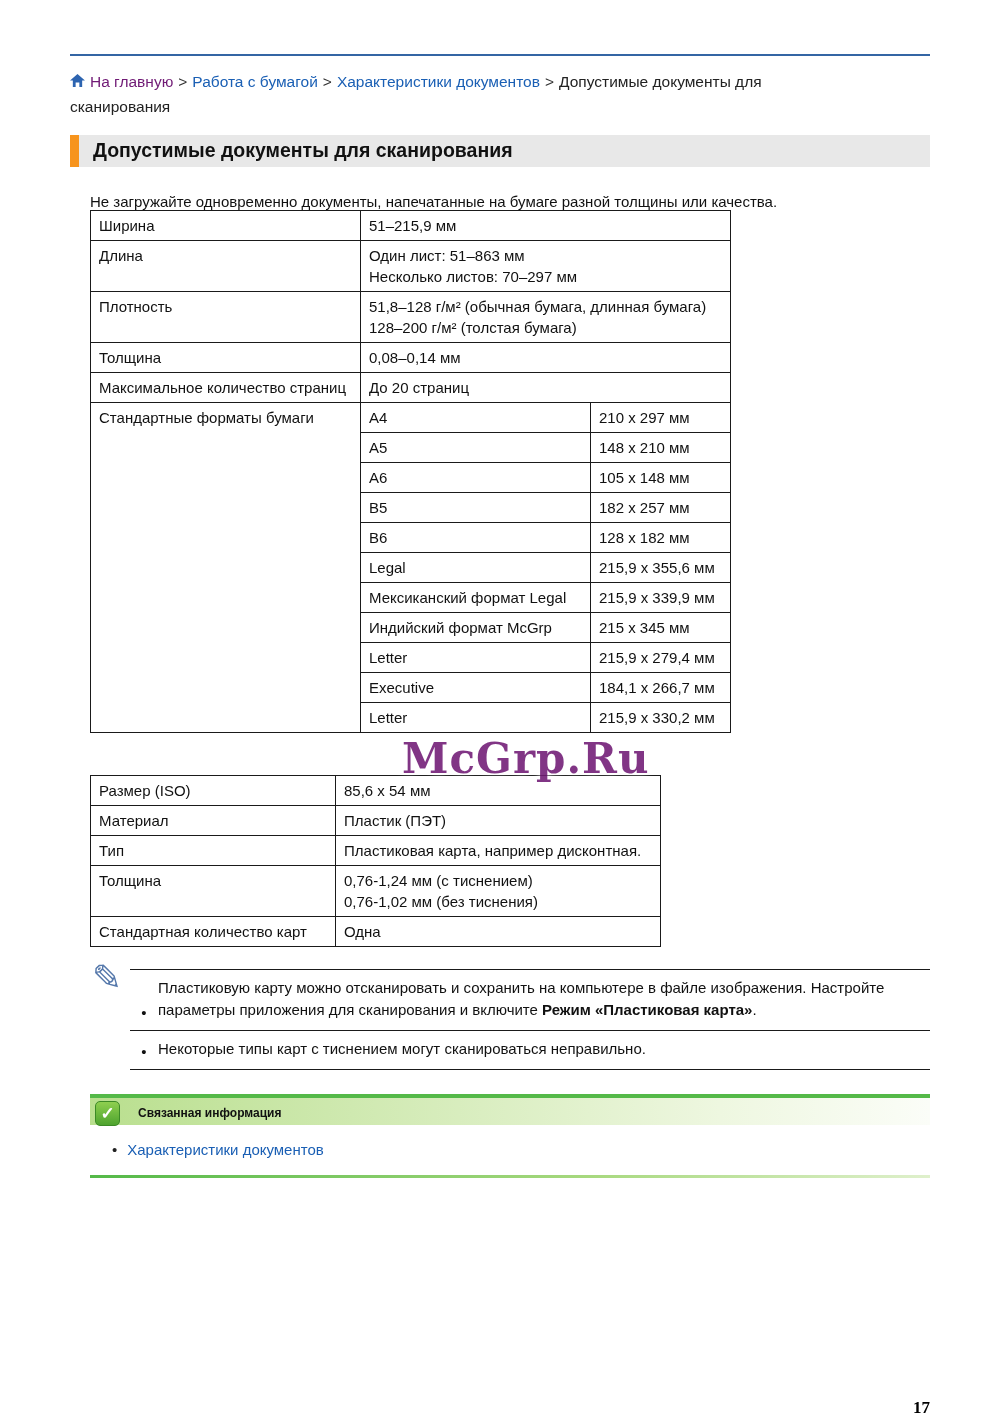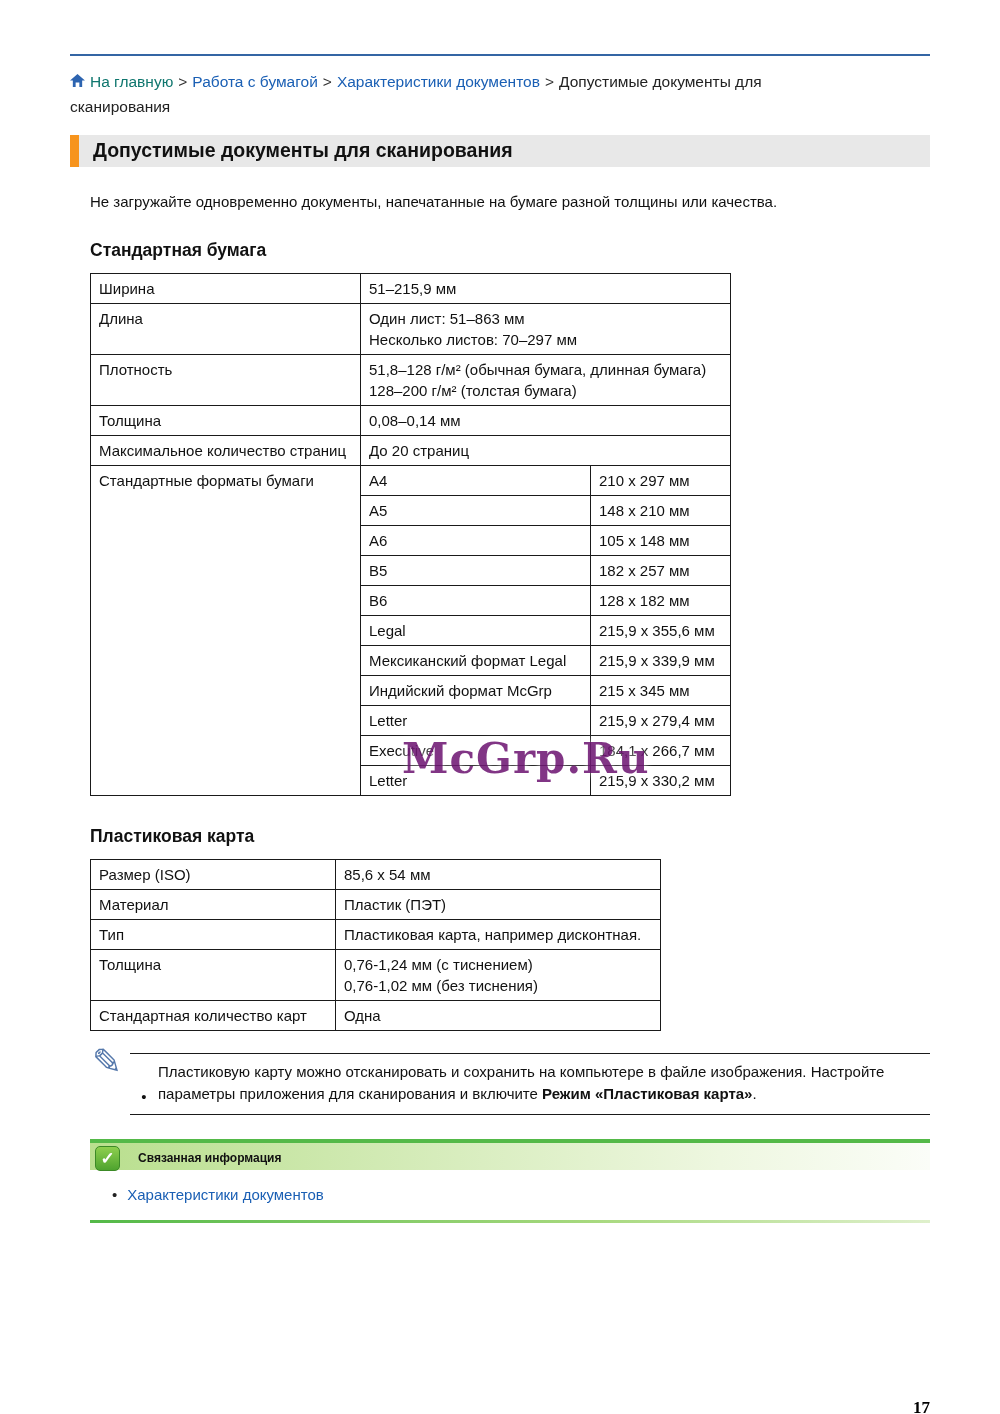--- a/index.html
+++ b/index.html
@@ -17,21 +17,21 @@
     border-top: 2px solid #3465a4;
   }
 
   .breadcrumb {
     margin: 14px 70px 0 70px;
     max-width: 760px;
     line-height: 24px;
     font-size: 15.5px;
   }
   .home-icon { display: inline-block; vertical-align: -1px; margin-right: 5px; }
-  .bc-home { color: #0f766e; }
+  .bc-home { color: #701a75; }
   .bc-sep { color: #333; margin: 0 5px; }
   a.bc-link, a.related-link { color: #1a5fb4; text-decoration: none; cursor: pointer; }
   .bc-current { color: #222; }
 
   .title-bar {
     margin: 16px 70px 0 70px;
     background: #e8e8e8;
     border-left: 9px solid #f7941d;
     padding: 4px 10px 5px 14px;
   }
@@ -51,21 +51,21 @@
   }
   table.spec-table td {
     border: 1px solid #1a1a1a;
     padding: 4px 8px;
     line-height: 21px;
     vertical-align: top;
     font-size: 15px;
     word-wrap: break-word;
   }
   #standard-table { width: 640px; }
-  #plastic-table  { width: 570px; }
+  #plastic-table  { width: 570px; margin-top: 42px; }
 
   .note-section {
     position: relative;
     margin: 22px 70px 0 90px;
   }
   .pencil-icon {
     position: absolute; left: 2px; top: -12px;
     font-size: 36px; color: #5578ab;
     font-family: "DejaVu Sans", sans-serif;
   }
@@ -139,21 +139,20 @@
           <polygon points="8,0 16,7 13,7 13,14 10,14 10,9 6,9 6,14 3,14 3,7 0,7" fill="#2d64b0"></polygon>
         </svg></span><span class="bc-home">На главную</span><span class="bc-sep">&gt;</span><a class="bc-link">Работа с бумагой</a><span class="bc-sep">&gt;</span><a class="bc-link">Характеристики документов</a><span class="bc-sep">&gt;</span><span class="bc-current">Допустимые документы для сканирования</span>
   </div>
 
   <div class="title-bar">
     <span class="title-text">Допустимые документы для сканирования</span>
   </div>
 
   <p class="intro">Не загружайте одновременно документы, напечатанные на бумаге разной толщины или качества.</p>
 
-  <h2 class="section-heading">Стандартная бумага</h2>
 
   <table class="spec-table" id="standard-table">
     <colgroup>
         <col style="width:270px">
         <col style="width:230px">
         <col style="width:140px">
       </colgroup>
     <tbody id="standard-tbody">
         <tr>
           <td>Ширина</td>
@@ -228,21 +227,20 @@
           <td>Executive</td>
           <td>184,1 x 266,7 мм</td>
         </tr>
         <tr>
           <td>Letter</td>
           <td>215,9 x 330,2 мм</td>
         </tr>
       </tbody>
   </table>
 
-  <h2 class="section-heading">Пластиковая карта</h2>
 
   <table class="spec-table" id="plastic-table">
     <colgroup>
         <col style="width:245px">
         <col style="width:325px">
       </colgroup>
     <tbody id="plastic-tbody">
         <tr>
           <td>Размер (ISO)</td>
           <td>
@@ -276,20 +274,24 @@
         </tr>
       </tbody>
   </table>
 
   <div class="note-section">
     <span class="pencil-icon">✎</span>
     <div class="note-body">
       <div class="note-item">
         <span class="note-bullet"></span>
         <p class="note-text"><span>Пластиковую карту можно отсканировать и сохранить на компьютере в файле изображения. Настройте параметры приложения для сканирования и включите </span><b>Режим «Пластиковая карта»</b><span>.</span></p>
+      </div>
+      <div class="note-item">
+        <span class="note-bullet"></span>
+        <p class="note-text">Некоторые типы карт с тиснением могут сканироваться неправильно.</p>
       </div>
     </div>
   </div>
 
   <div class="related-section">
     <div class="related-bar">
       <span class="check-icon">✓</span>
       <span class="related-title">Связанная информация</span>
     </div>
     <ul class="related-links">

